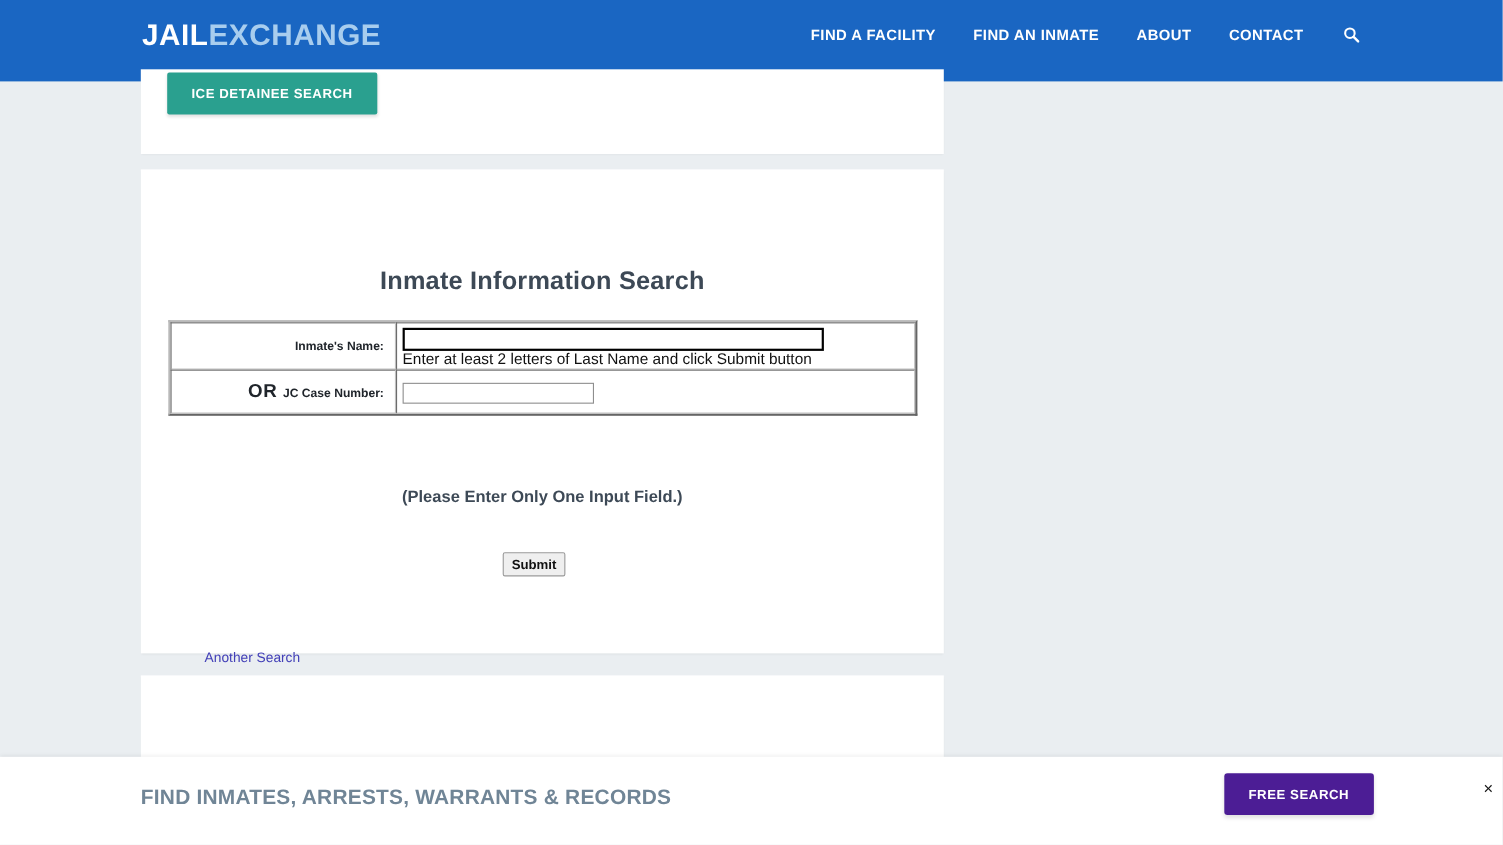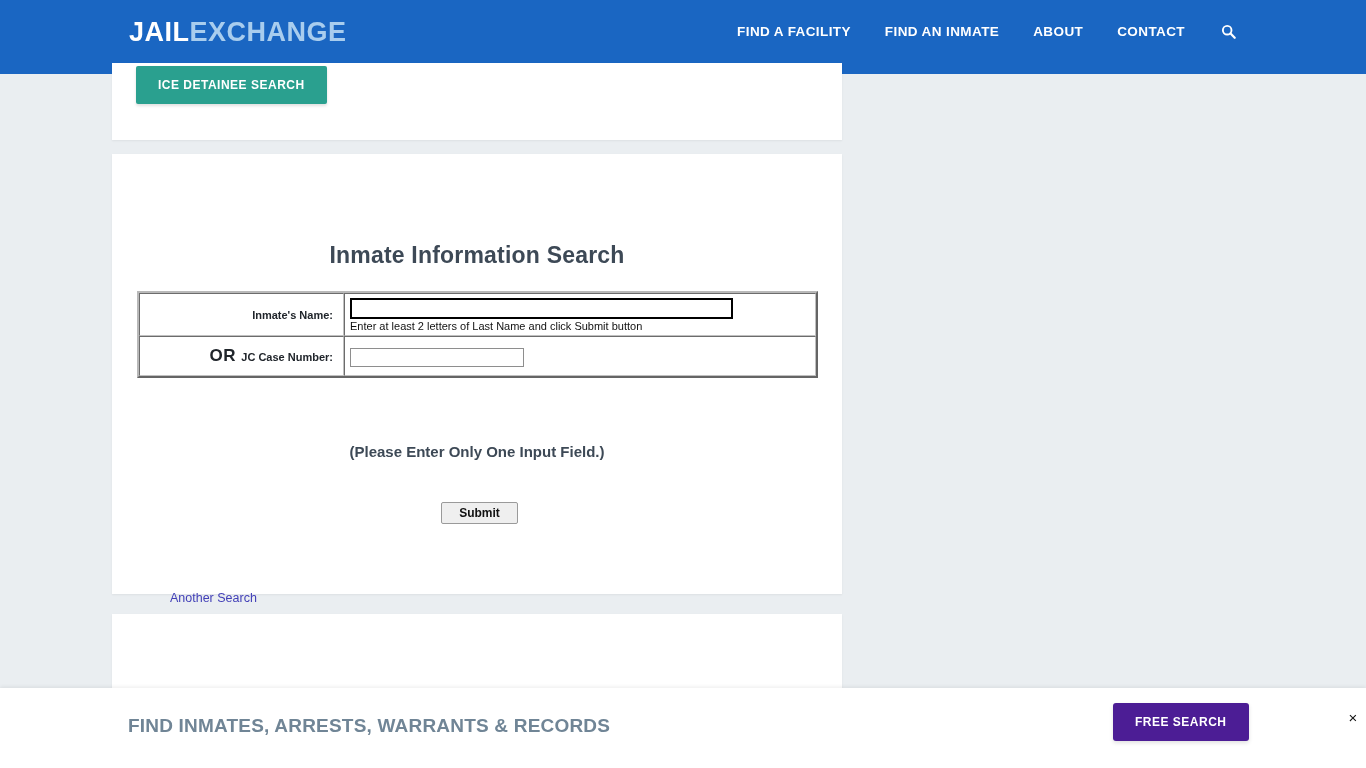--- a/index.html
+++ b/index.html
@@ -58,21 +58,21 @@
 
   
   .content-wrap {
     position: absolute;
     top: 63px; left: 0;
     width: 1366px;
   }
 
   .card {
     position: absolute;
-    left: 112px;
+    left: 128px;
     width: 730px;
     background: #ffffff;
     box-shadow: 0 1px 2px rgba(0,0,0,0.06);
   }
   .card-top { top: 0px; height: 77px; }
   .card-mid { top: 91px; height: 440px; }
   .card-bot { top: 551px; height: 120px; }
 
   .btn-ice {
     position: absolute;
@@ -150,21 +150,21 @@
     width: 174px;
     height: 19px;
     border: 1px solid #8e8e8e;
     background: #ffffff;
     font-family: "Liberation Sans", sans-serif;
     font-size: 12px;
     padding: 0 3px;
     outline: none;
   }
   .hint {
-    font-size: 11px;
+    font-size: 14px;
     color: #111111;
     line-height: 13px;
     padding-top: 1px;
     white-space: nowrap;
   }
   .row-pad { height: 40px; }
 
   .note-one-field {
     position: absolute;
     left: 0; right: 0;
@@ -172,21 +172,21 @@
     text-align: center;
     font-size: 15px;
     font-weight: bold;
     color: #3d4956;
   }
 
   .btn-submit {
     position: absolute;
     left: 329px;
     top: 348px;
-    width: 77px;
+    width: 57px;
     height: 22px;
     background: #efefef;
     border: 1px solid #9a9a9a;
     border-radius: 2px;
     font-family: "Liberation Sans", sans-serif;
     font-size: 12px;
     font-weight: bold;
     color: #111111;
     cursor: pointer;
   }

